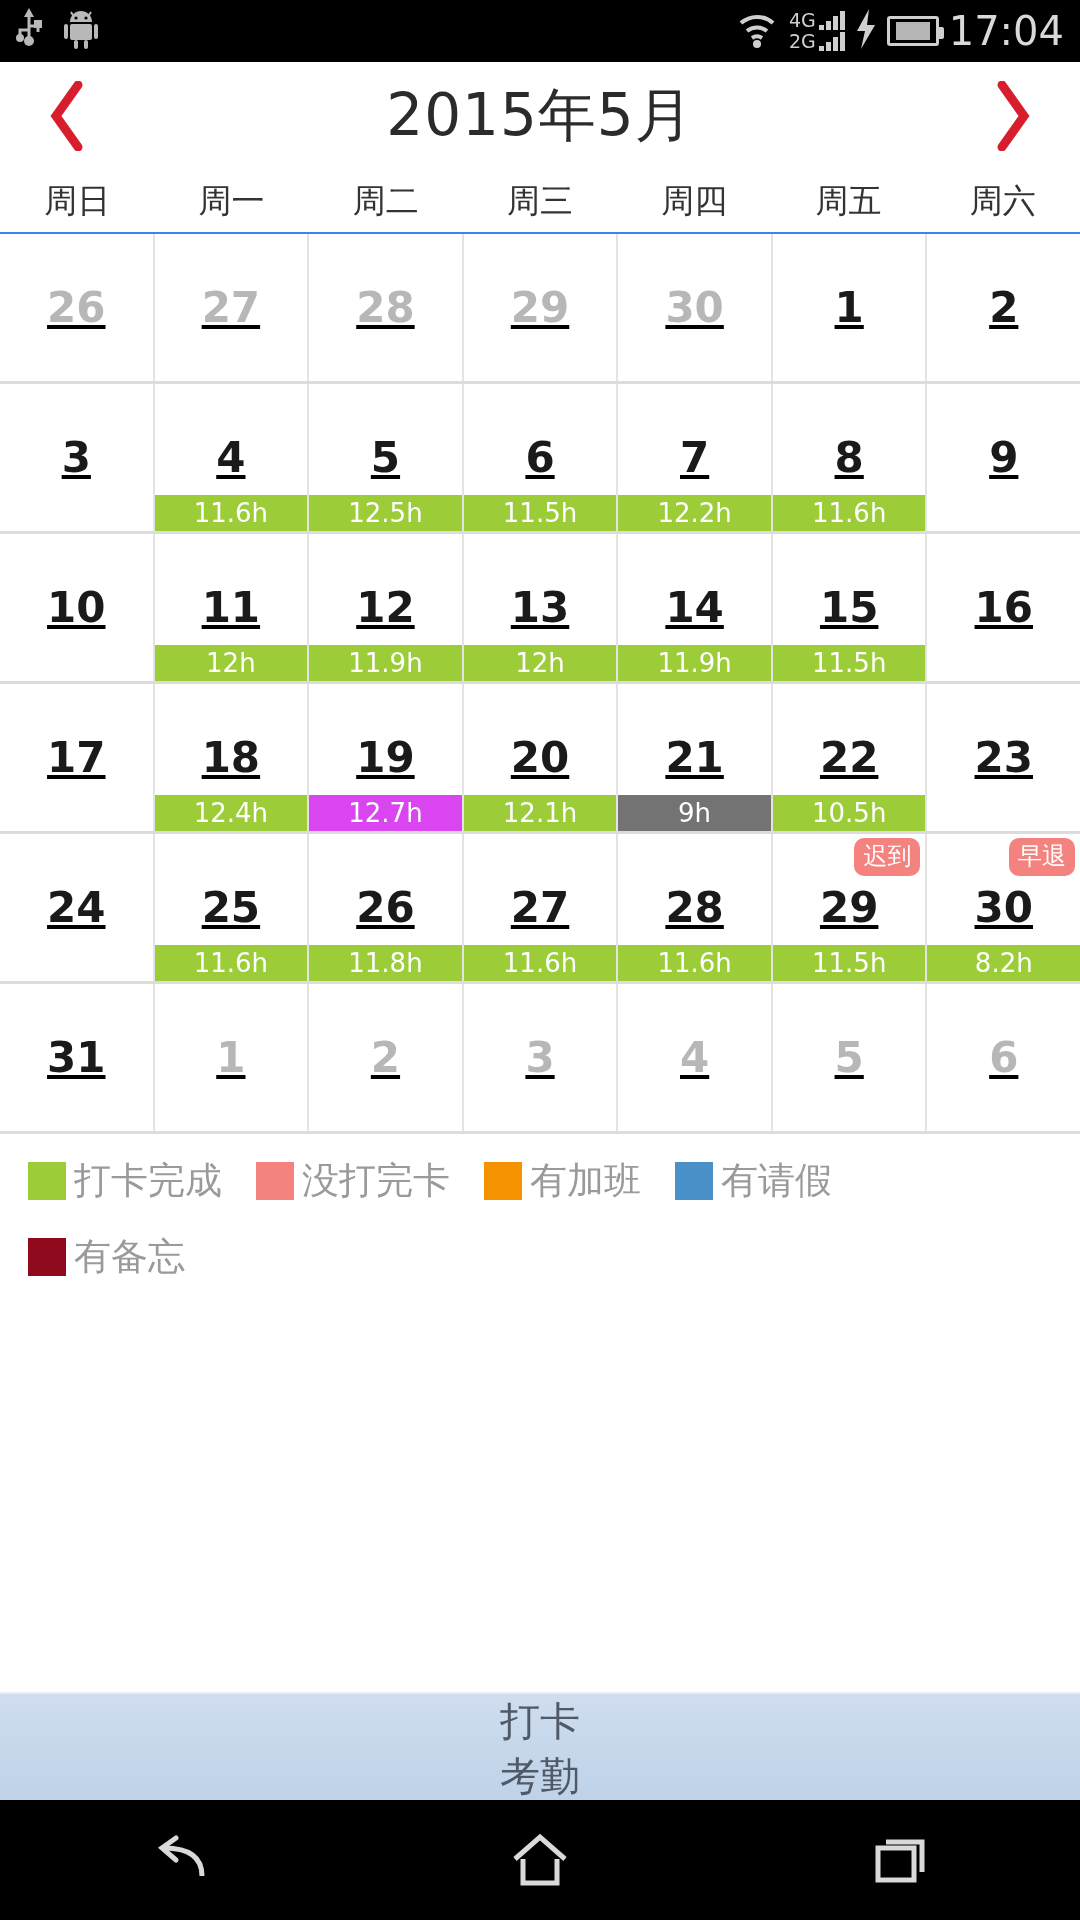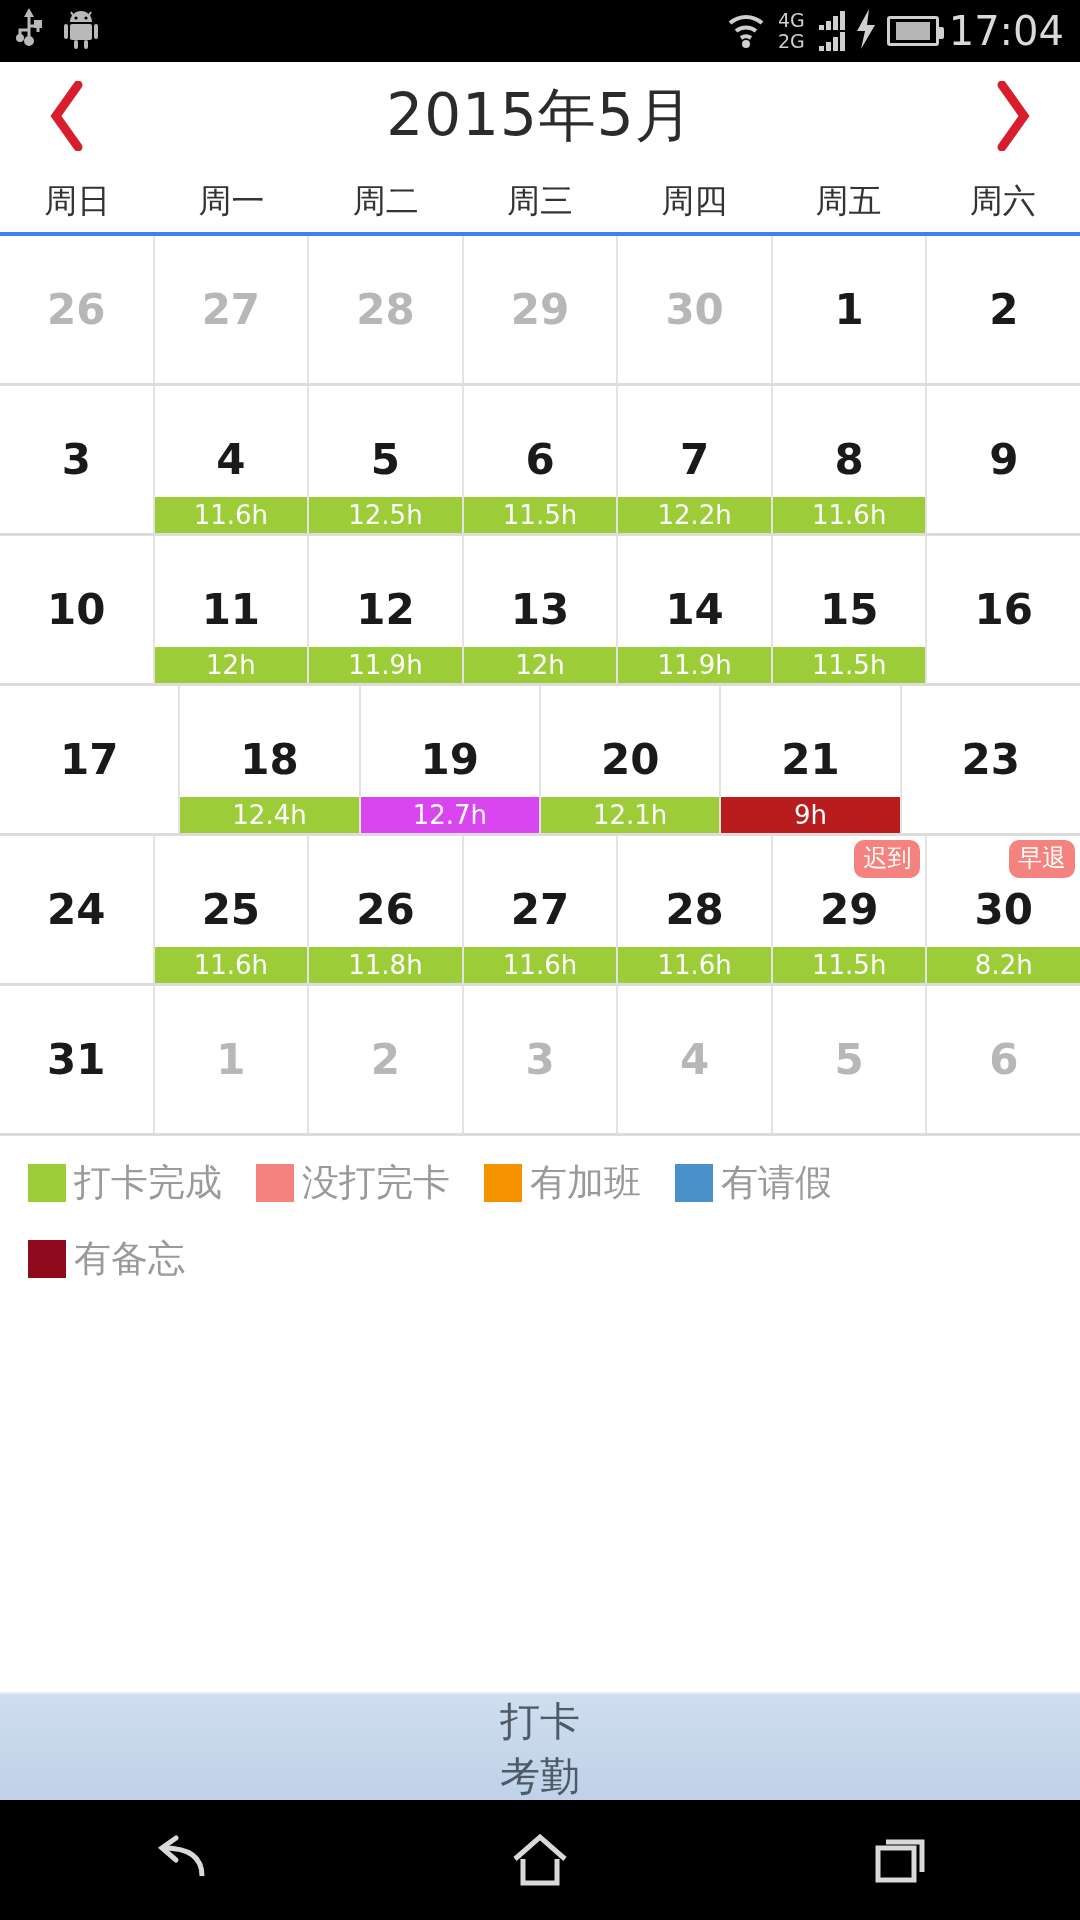--- a/index.html
+++ b/index.html
@@ -14,21 +14,21 @@
   
   .statusbar {
     height: 62px; background: #000; color: #d4d4d4;
     display: flex; align-items: center; padding: 0 16px;
   }
   .sb-left { display: flex; align-items: center; gap: 22px; }
   .sb-spacer { flex: 1; }
   .sb-right { display: flex; align-items: center; gap: 10px; }
   .sb-clock { font-size: 40px; color: #d9d9d9; letter-spacing: 0px; font-family: "DejaVu Sans", sans-serif; }
   .sig-stack { display:flex; flex-direction:column; justify-content:center; gap:2px; }
-  .sig-row { display:flex; align-items:flex-end; gap:14px; }
+  .sig-row { display:flex; align-items:flex-end; gap:3px; }
   .sig-label { font-size: 19px; line-height: 19px; color:#cfcfcf; font-family:"DejaVu Sans", sans-serif;}
   .bars { display:flex; align-items:flex-end; gap:2px; height:19px; }
   .bars i { width:5px; background:#cfcfcf; display:block; }
   .bars i:nth-child(1){height:5px}
   .bars i:nth-child(2){height:9px}
   .bars i:nth-child(3){height:14px}
   .bars i:nth-child(4){height:19px}
   .batt { width: 52px; height: 30px; border: 3px solid #cfcfcf; border-radius:3px; position:relative; display:flex; align-items:center; justify-content:center;}
   .batt::after { content:""; position:absolute; right:-8px; top:8px; width:5px; height:12px; background:#cfcfcf; border-radius:0 2px 2px 0;}
   .batt i { display:block; width:34px; height:18px; background:#b5b5b5; }
@@ -46,21 +46,21 @@
   }
 
   
   .weekdays { display:flex; height: 62px; align-items:center; background:#fff; }
   .weekdays div {
     flex:1; text-align:center; font-size:33px; color:#333;
     font-family:"DejaVu Sans","Liberation Sans",sans-serif;
   }
 
   
-  .calendar { border-top: 4px solid #3b82f6; }
+  .calendar { border-top: 2px solid #3b82f6; text-decoration: underline; }
   .week { display:flex; height: 150px; border-bottom: 3px solid #dcdcdc; }
   .cell {
     flex:1; position:relative; border-right: 2px solid #e3e3e3;
     display:flex; align-items:center; justify-content:center;
   }
   .cell:last-child { border-right: none; }
   .daynum {
     font-size: 42px; font-weight: bold; color:#1a1a1a;
     font-family:"DejaVu Sans","Liberation Sans",sans-serif;
   }
@@ -308,21 +308,25 @@
         <div class="cell">
           <span class="daynum">19</span>
           <span class="hourbar" style="background: #d946ef;">12.7h</span>
         </div>
         <div class="cell">
           <span class="daynum">20</span>
           <span class="hourbar" style="background: rgb(156, 205, 56);">12.1h</span>
         </div>
         <div class="cell">
           <span class="daynum">21</span>
-          <span class="hourbar" style="background: #b91c1c;">9h</span>
+          <span class="hourbar" style="background: #737373;">9h</span>
+        </div>
+        <div class="cell">
+          <span class="daynum">22</span>
+          <span class="hourbar" style="background: rgb(156, 205, 56);">10.5h</span>
         </div>
         <div class="cell">
           <span class="daynum">23</span>
         </div>
       </div>
       <div class="week">
         <div class="cell">
           <span class="daynum">24</span>
         </div>
         <div class="cell">

